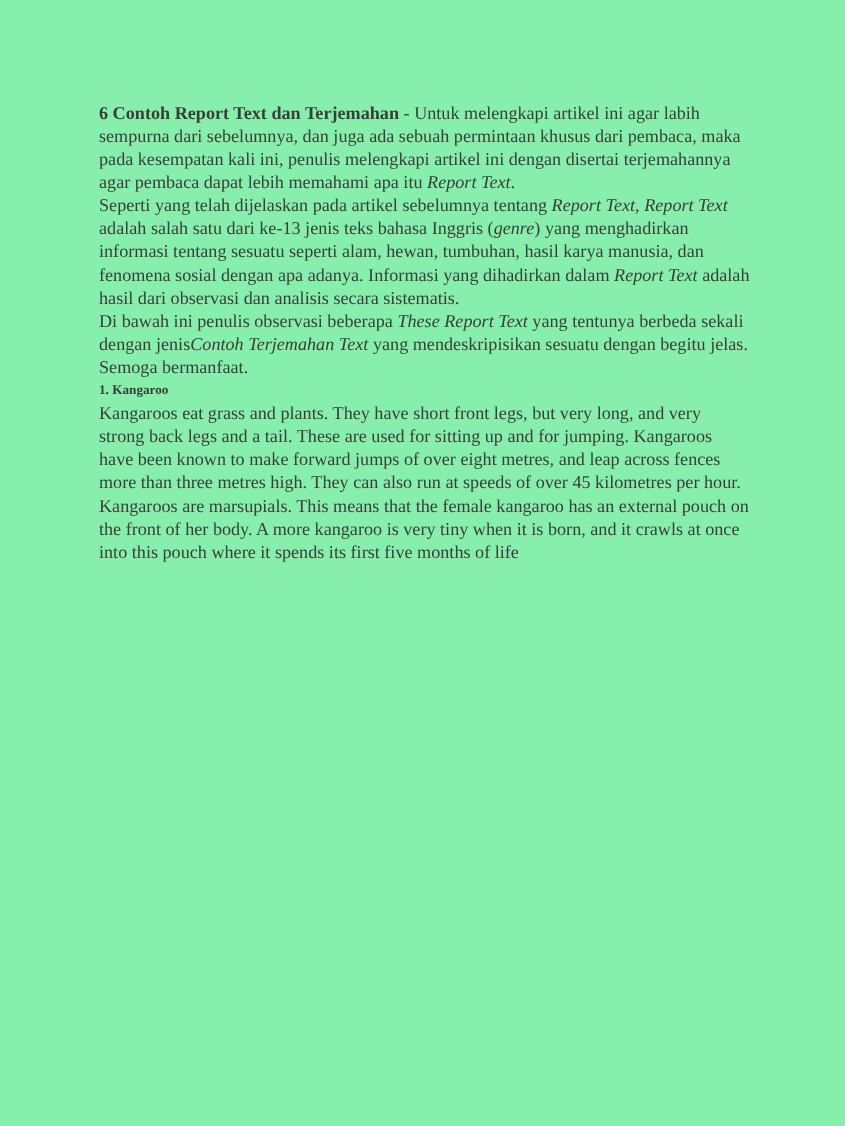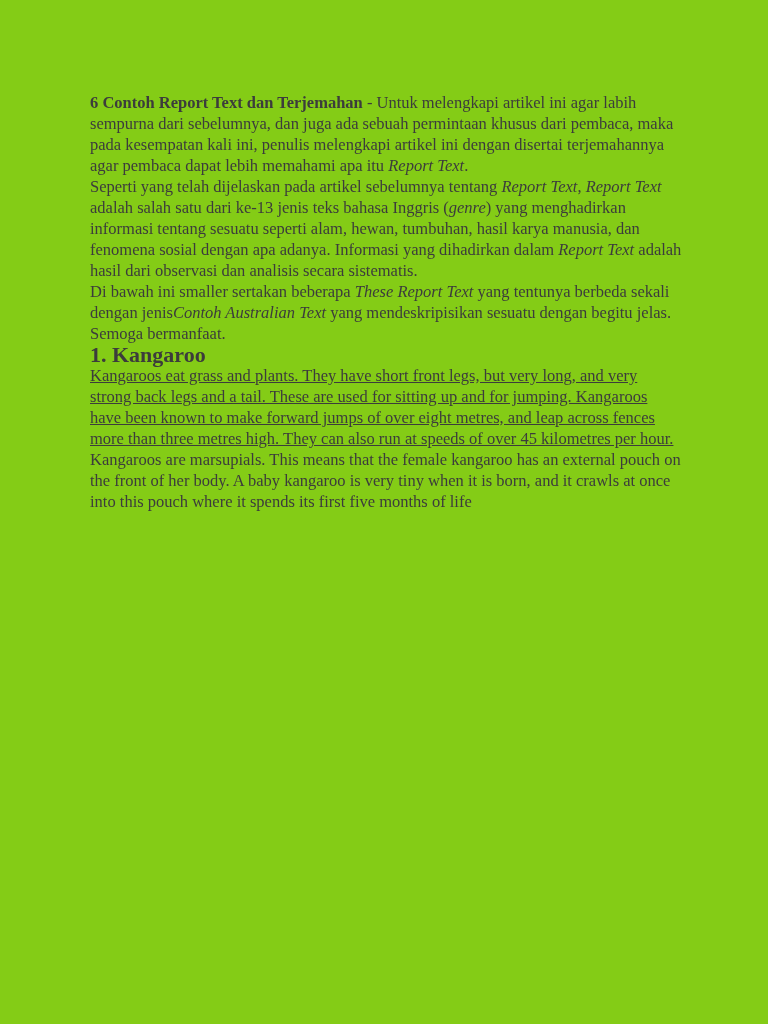--- a/index.html
+++ b/index.html
@@ -11,57 +11,57 @@
     height: 1024px;
     background: #ffffff;
     font-family: "Liberation Serif", "DejaVu Serif", serif;
     overflow: hidden;
   }
   .doc-page {
     box-sizing: border-box;
     width: 768px;
     height: 1024px;
     padding: 92px 86px 0 90px;
-    background: #84cc16;
+    background: #86efac;
   }
   .doc-content {
     width: 592px;
     color: #3c3c3c;
     font-size: 16.5px;
     line-height: 21px;
   }
   .doc-content p, .doc-content h2 {
     margin: 0;
     padding: 0;
   }
   .block-paragraph {
     font-weight: normal;
   }
   .block-heading {
-    font-size: 22px;
+    font-size: 12px;
     font-weight: bold;
     line-height: 21px;
   }
   .run-bold   { font-weight: bold; }
   .run-italic { font-style: italic; }
   .run-normal { font-weight: normal; font-style: normal; }
   
   .sp-none    { margin-top: 0; }
   .sp-small   { margin-top: 17px; }
   .sp-normal  { margin-top: 21px; }
   .sp-medium  { margin-top: 24px; }
   .sp-large   { margin-top: 42px; }
-  .sp-xlarge  { margin-top: 45px; text-decoration: underline; }
+  .sp-xlarge  { margin-top: 45px; }
 </style>
 </head>
 <body>
 
 <div class="doc-page">
   <div class="doc-content">
 
   <p class="block-paragraph sp-none"><span class="run-bold">6 Contoh Report Text dan Terjemahan</span><span class="run-normal"> - Untuk melengkapi artikel ini agar labih sempurna dari sebelumnya, dan juga ada sebuah permintaan khusus dari pembaca, maka pada kesempatan kali ini, penulis melengkapi artikel ini dengan disertai terjemahannya agar pembaca dapat lebih memahami apa itu </span><span class="run-italic">Report Text</span><span class="run-normal">.</span></p>
       <p class="block-paragraph sp-medium"><span class="run-normal">Seperti yang telah dijelaskan pada artikel sebelumnya tentang </span><span class="run-italic">Report Text</span><span class="run-normal">, </span><span class="run-italic">Report Text</span><span class="run-normal"> adalah salah satu dari ke-13 jenis teks bahasa Inggris (</span><span class="run-italic">genre</span><span class="run-normal">) yang menghadirkan informasi tentang sesuatu seperti alam, hewan, tumbuhan, hasil karya manusia, dan fenomena sosial dengan apa adanya. Informasi yang dihadirkan dalam </span><span class="run-italic">Report Text</span><span class="run-normal"> adalah hasil dari observasi dan analisis secara sistematis.</span></p>
-      <p class="block-paragraph sp-large"><span class="run-normal">Di bawah ini smaller sertakan beberapa </span><span class="run-italic">These Report Text</span><span class="run-normal"> yang tentunya berbeda sekali dengan jenis</span><span class="run-italic">Contoh Australian Text</span><span class="run-normal"> yang mendeskripisikan sesuatu dengan begitu jelas. Semoga bermanfaat.</span></p>
+      <p class="block-paragraph sp-large"><span class="run-normal">Di bawah ini penulis observasi beberapa </span><span class="run-italic">These Report Text</span><span class="run-normal"> yang tentunya berbeda sekali dengan jenis</span><span class="run-italic">Contoh Terjemahan Text</span><span class="run-normal"> yang mendeskripisikan sesuatu dengan begitu jelas. Semoga bermanfaat.</span></p>
       <h2 class="block-heading sp-large"><span class="run-bold">1. Kangaroo</span></h2>
       <p class="block-paragraph sp-xlarge"><span class="run-normal">Kangaroos eat grass and plants. They have short front legs, but very long, and very strong back legs and a tail. These are used for sitting up and for jumping. Kangaroos have been known to make forward jumps of over eight metres, and leap across fences more than three metres high. They can also run at speeds of over 45 kilometres per hour.</span></p>
-      <p class="block-paragraph sp-normal"><span class="run-normal">Kangaroos are marsupials. This means that the female kangaroo has an external pouch on the front of her body. A baby kangaroo is very tiny when it is born, and it crawls at once into this pouch where it spends its first five months of life</span></p>
+      <p class="block-paragraph sp-normal"><span class="run-normal">Kangaroos are marsupials. This means that the female kangaroo has an external pouch on the front of her body. A more kangaroo is very tiny when it is born, and it crawls at once into this pouch where it spends its first five months of life</span></p>
     </div>
 </div>
 
 </body></html>

